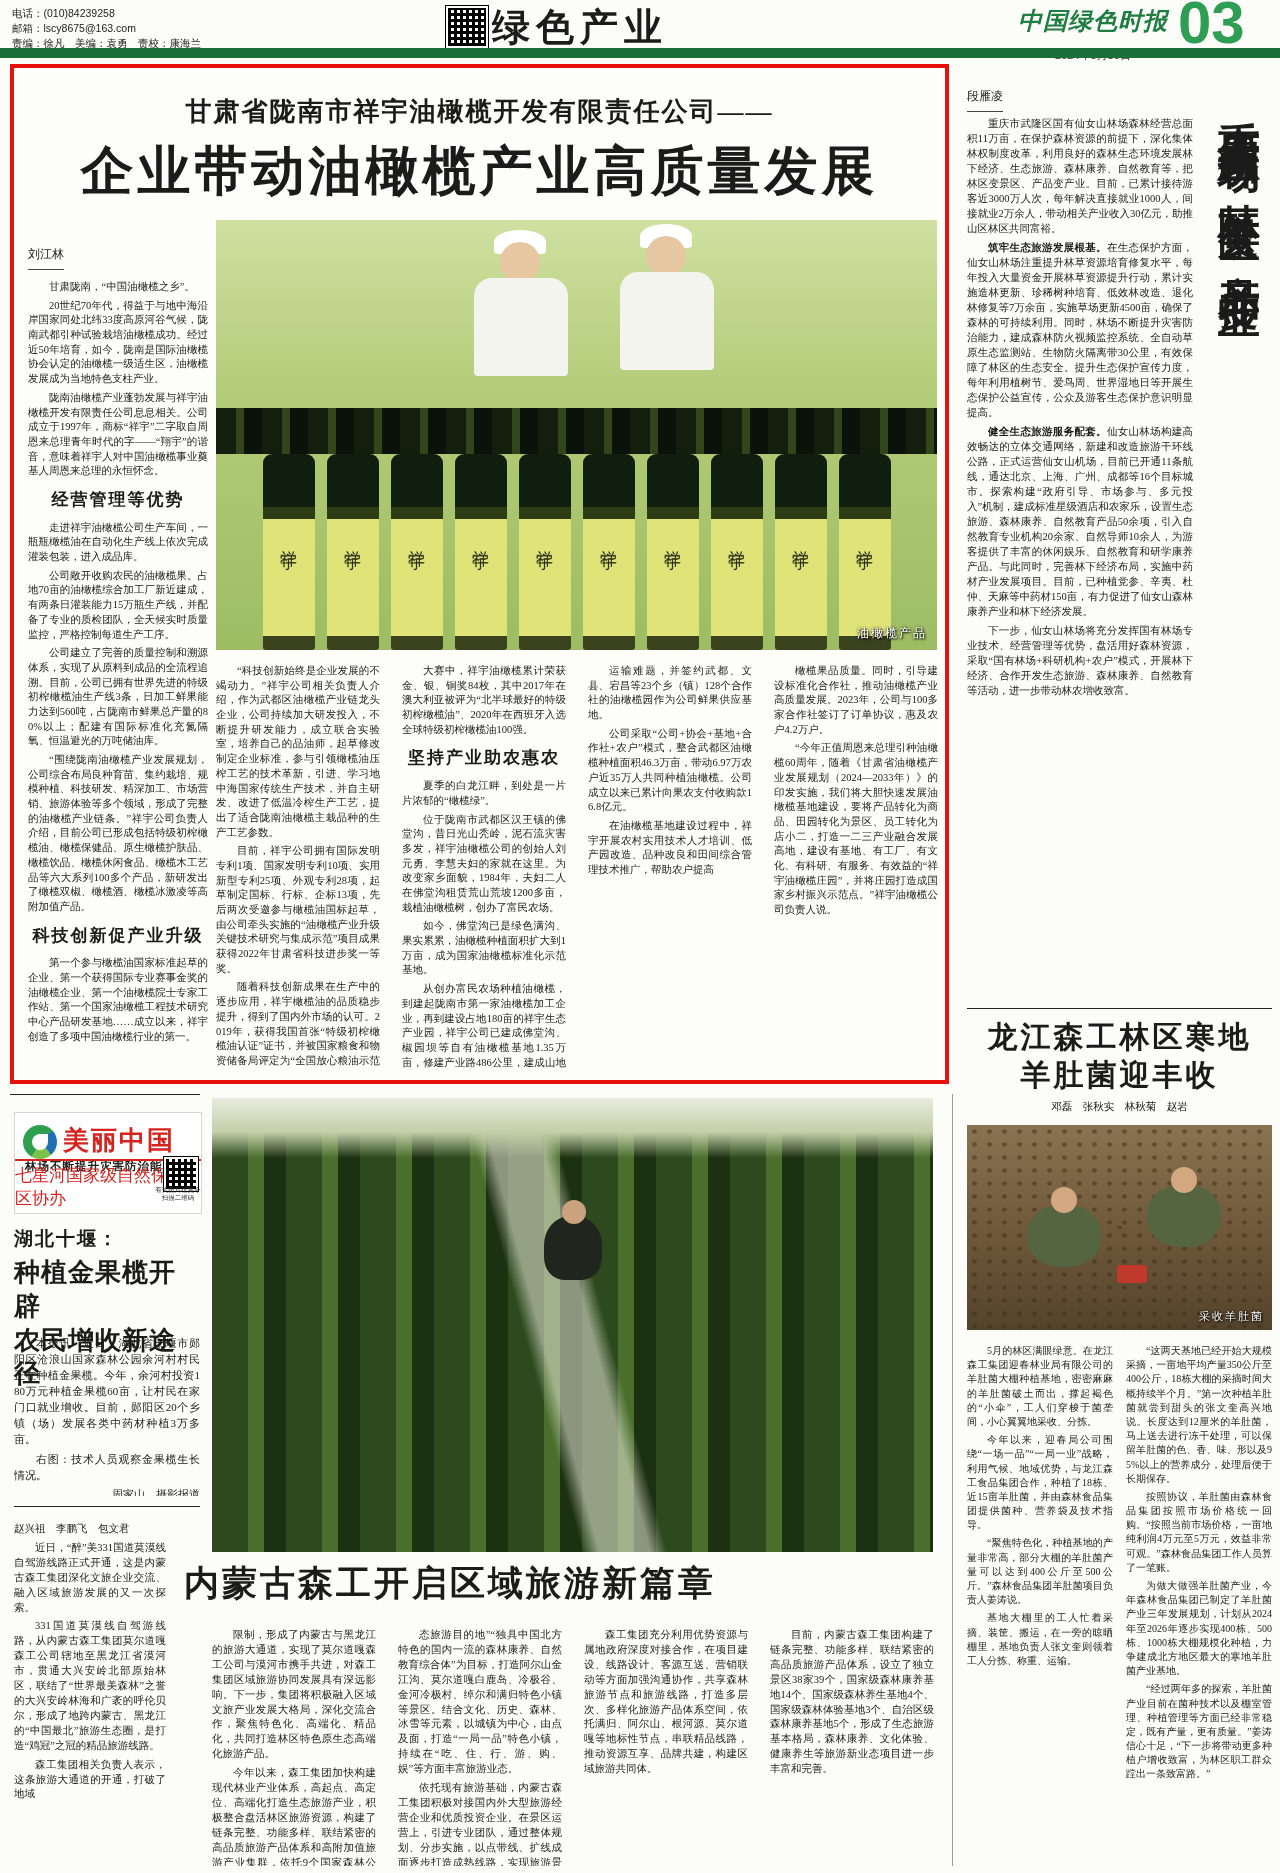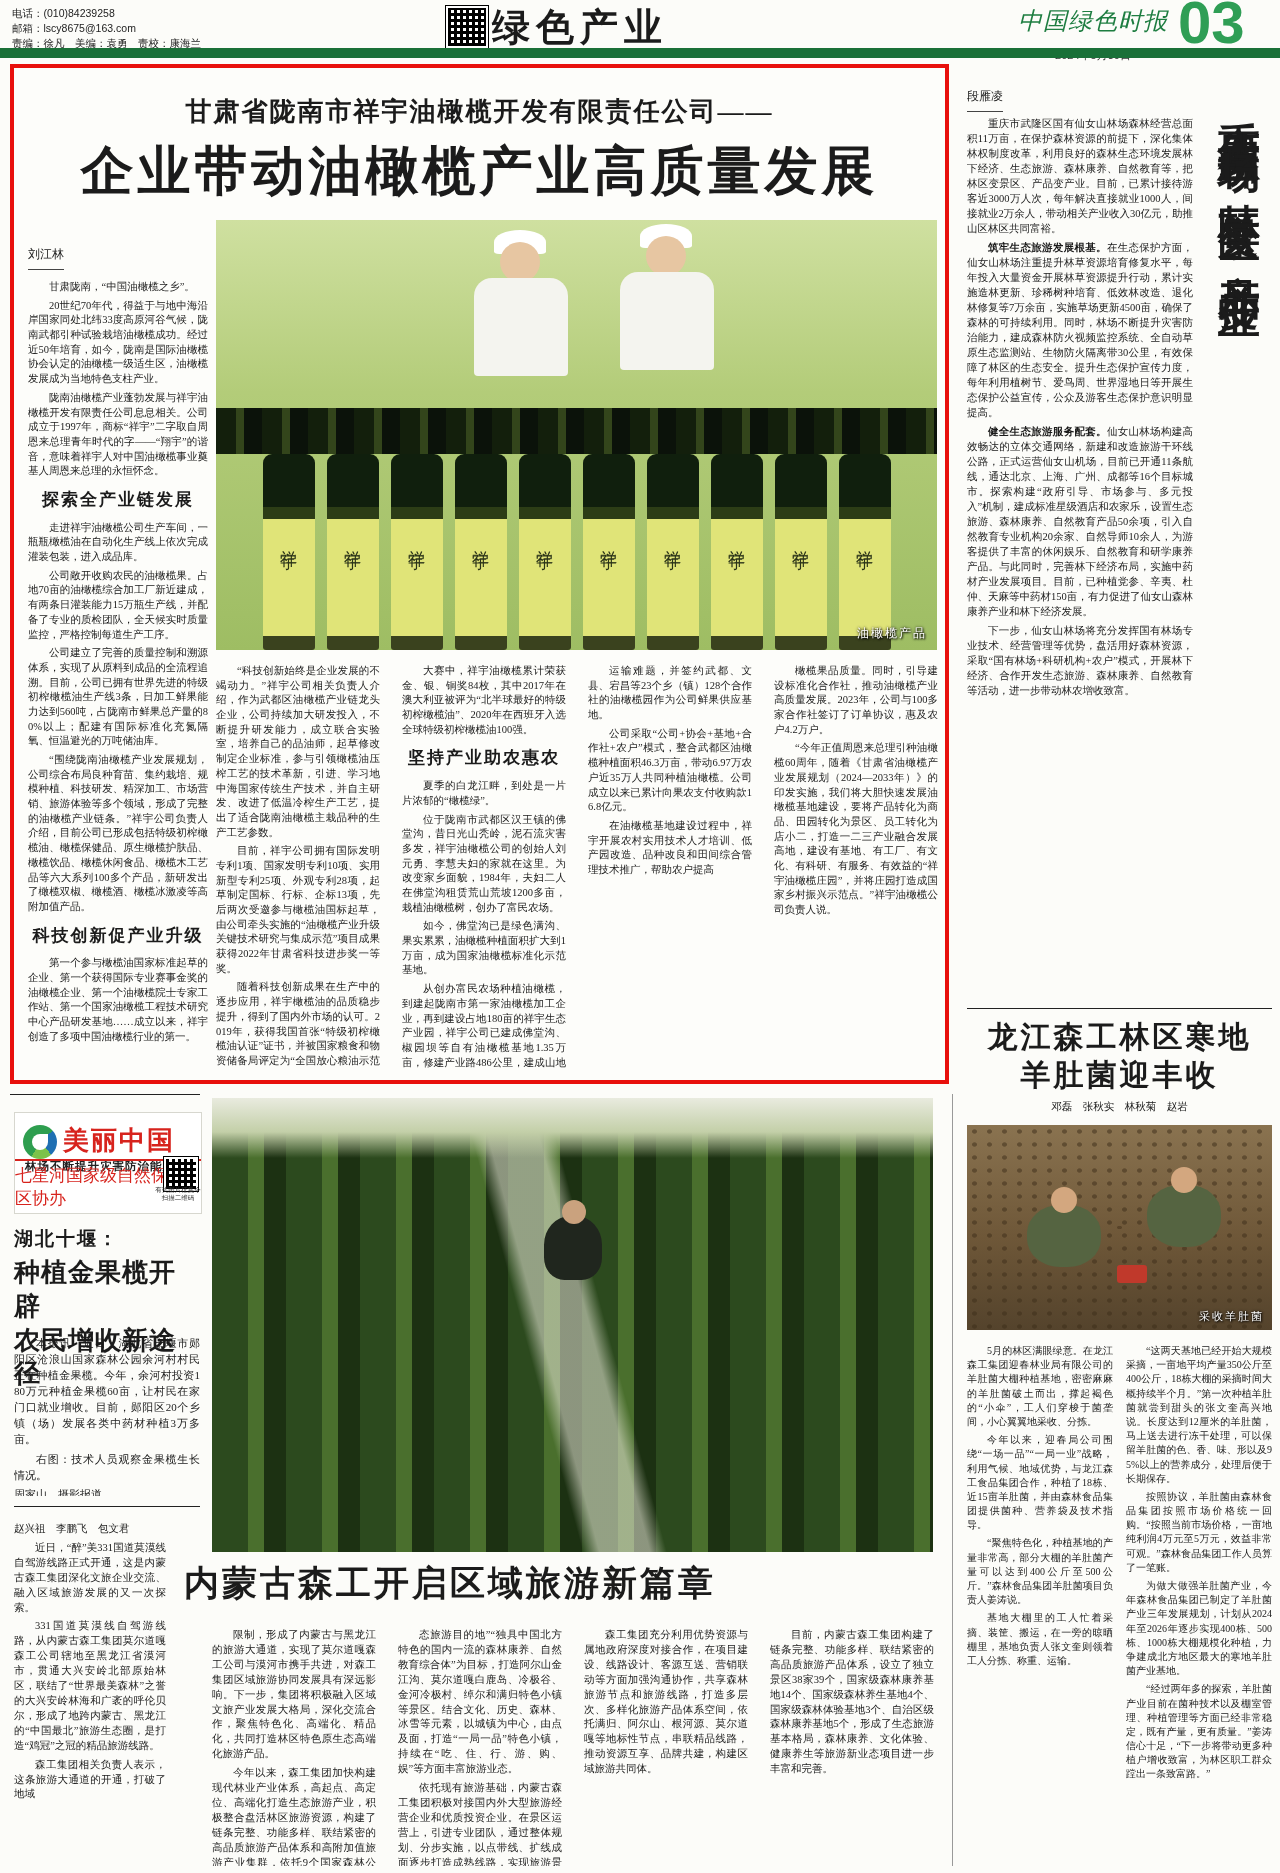--- a/index.html
+++ b/index.html
@@ -15,21 +15,21 @@
   .byline-ul{display:inline-block;border-bottom:1px solid #444;padding-bottom:6px}
   .qr{background:
       repeating-linear-gradient(0deg,#000 0 3px,transparent 3px 6px),
       repeating-linear-gradient(90deg,#000 0 3px,#fff 3px 6px);
       border:2px solid #fff;outline:1px solid #000}
   .caption{position:absolute;color:#fff;font-size:12px;text-shadow:0 0 3px #000,1px 1px 2px #000;letter-spacing:2px}
   
   .hdr-info{left:12px;top:6px;font-size:10.5px;line-height:1.45;color:#222;font-family:"Liberation Sans",sans-serif}
   .hdr-section{left:492px;top:2px;font-size:38px;font-weight:bold;letter-spacing:6px;font-family:"Liberation Sans",sans-serif}
   .masthead{left:1008px;top:5px;width:170px;text-align:center}
-  .masthead .t{font-size:24px;font-weight:normal;color:#1e7d41;font-style:italic;letter-spacing:1px}
+  .masthead .t{font-size:24px;font-weight:bold;color:#1e7d41;font-style:italic;letter-spacing:1px}
   .masthead .d{font-size:11px;color:#333;margin-top:11px;font-family:"Liberation Sans",sans-serif}
   .pageno{left:1178px;top:-12px;font-size:60px;font-weight:bold;color:#2f9e55;font-family:"Liberation Sans",sans-serif}
   .greenbar{left:0;top:48px;width:1280px;height:10px;background:#1a7038}
   
   .redbox{left:10px;top:64px;width:931px;height:1012px;border:4px solid #e8100c;background:#fdfdfa}
   .kicker{left:0;top:26px;width:100%;text-align:center;font-size:26px;font-weight:bold;letter-spacing:2px}
   .bigtitle{left:0;top:68px;width:100%;text-align:center;font-size:53px;font-weight:bold;letter-spacing:4px}
   
   .olive{left:202px;top:152px;width:721px;height:430px;overflow:hidden;
          background:linear-gradient(180deg,#cfe0a0 0%,#b3cc79 40%,#9ebd63 100%)}
@@ -73,21 +73,21 @@
   .mc-logo-circle::after{content:"";position:absolute;left:9px;top:9px;width:16px;height:16px;background:#fff;border-radius:60% 0 60% 60%}
   .mc-name{position:absolute;left:48px;top:10px;font-size:26px;font-weight:bold;color:#d7231d;letter-spacing:2px}
   .mc-tag{position:absolute;left:10px;top:46px;font-size:11.5px;font-weight:bold;color:#222;letter-spacing:1px}
   .mc-co{position:absolute;left:0;bottom:0;width:100%;padding:3px 0;font-size:17px;font-weight:normal;color:#d7231d;
          text-align:left;border-top:2px solid #d7231d;letter-spacing:0}
   .mc-qr{position:absolute;right:3px;top:44px;width:30px;height:30px}
   .mc-qr-cap{position:absolute;right:0;top:76px;width:44px;font-size:6.5px;line-height:1.3;color:#333;text-align:center}
   
   .sy-prefix{left:14px;top:1226px;font-size:19px;font-weight:bold;letter-spacing:2px}
   .sy-title{left:14px;top:1256px;width:186px;font-size:26px;font-weight:bold;line-height:1.3;letter-spacing:1px}
-  .credit{text-align:left;text-indent:0}
+  .credit{text-align:right;text-indent:0}
   
   .im-title{left:160px;top:1560px;width:580px;text-align:center;font-size:35px;font-weight:bold;letter-spacing:3px}
   .small-byline{font-size:10.5px;color:#222;text-indent:0;text-align:left}
 </style>
 </head>
 <body>
 
 <div class="abs hdr-info">
   <div>电话：(010)84239258</div>
   <div>邮箱：lscy8675@163.com</div>
@@ -106,21 +106,21 @@
   <div class="abs kicker">甘肃省陇南市祥宇油橄榄开发有限责任公司——</div>
   <div class="abs bigtitle">企业带动油橄榄产业高质量发展</div>
   <div class="abs" style="left:14px;top:178px;font-size:12px">
     <span class="byline-ul">刘江林</span>
   </div>
 
   <div class="col" style="left:14px;top:212px;width:180px;height:786px;font-size:10.5px;line-height:1.4">
     <p>甘肃陇南，“中国油橄榄之乡”。</p>
     <p>20世纪70年代，得益于与地中海沿岸国家同处北纬33度高原河谷气候，陇南武都引种试验栽培油橄榄成功。经过近50年培育，如今，陇南是国际油橄榄协会认定的油橄榄一级适生区，油橄榄发展成为当地特色支柱产业。</p>
     <p>陇南油橄榄产业蓬勃发展与祥宇油橄榄开发有限责任公司息息相关。公司成立于1997年，商标“祥宇”二字取自周恩来总理青年时代的字——“翔宇”的谐音，意味着祥宇人对中国油橄榄事业奠基人周恩来总理的永恒怀念。</p>
-    <div class="sechead">探索全产业链发展</div>
+    <div class="sechead">经营管理等优势</div>
     <p>走进祥宇油橄榄公司生产车间，一瓶瓶橄榄油在自动化生产线上依次完成灌装包装，进入成品库。</p>
     <p>公司敞开收购农民的油橄榄果。占地70亩的油橄榄综合加工厂新近建成，有两条日灌装能力15万瓶生产线，并配备了专业的质检团队，全天候实时质量监控，严格控制每道生产工序。</p>
     <p>公司建立了完善的质量控制和溯源体系，实现了从原料到成品的全流程追溯。目前，公司已拥有世界先进的特级初榨橄榄油生产线3条，日加工鲜果能力达到560吨，占陇南市鲜果总产量的80%以上；配建有国际标准化充氮隔氧、恒温避光的万吨储油库。</p>
     <p>“围绕陇南油橄榄产业发展规划，公司综合布局良种育苗、集约栽培、规模种植、科技研发、精深加工、市场营销、旅游体验等多个领域，形成了完整的油橄榄产业链条。”祥宇公司负责人介绍，目前公司已形成包括特级初榨橄榄油、橄榄保健品、原生橄榄护肤品、橄榄饮品、橄榄休闲食品、橄榄木工艺品等六大系列100多个产品，新研发出了橄榄双椒、橄榄酒、橄榄冰激凌等高附加值产品。</p>
     <div class="sechead">科技创新促产业升级</div>
     <p>第一个参与橄榄油国家标准起草的企业、第一个获得国际专业赛事金奖的油橄榄企业、第一个油橄榄院士专家工作站、第一个国家油橄榄工程技术研究中心产品研发基地……成立以来，祥宇创造了多项中国油橄榄行业的第一。</p>
   </div>
 
   <div class="abs olive">
     <div class="worker" style="left:250px;top:6px">

